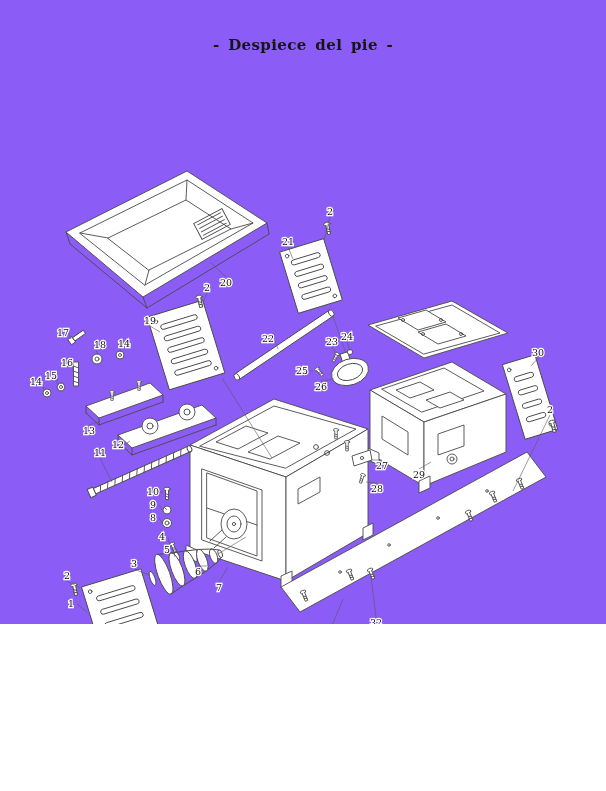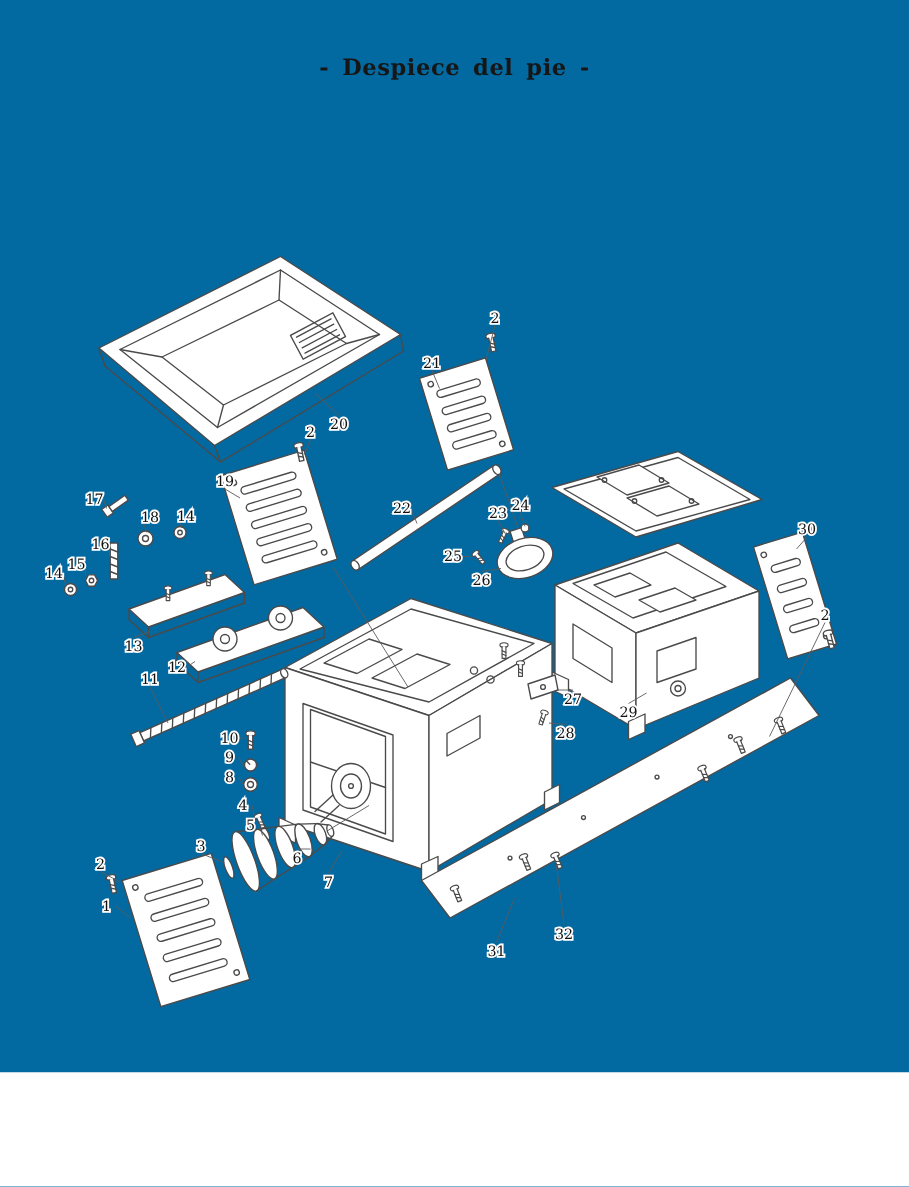--- a/index.html
+++ b/index.html
@@ -1,18 +1,18 @@
 <!DOCTYPE html>
 <html><head>
 <meta charset="utf-8">
 <style>
   * { margin:0; padding:0; box-sizing:border-box; }
   html,body { background:#ffffff; }
   .page {
-    position:relative; width:606px; height:715px; background:#0369a1;
+    position:relative; width:606px; height:624px; background:#8b5cf6;
     overflow:hidden; font-family:"DejaVu Serif", serif;
   }
   .title {
     position:absolute; top:36px; left:0; width:100%;
     text-align:center; font-size:15px; font-weight:bold; color:#161616;
     letter-spacing:0.4px; word-spacing:3px;
   }
   svg.diagram { position:absolute; top:0; left:0; }
   .ln   { fill:none; stroke:#4a4a4a; stroke-width:0.9; stroke-linejoin:round; stroke-linecap:round; }
   .fw   { fill:#ffffff; stroke:#4a4a4a; stroke-width:0.9; stroke-linejoin:round; }

